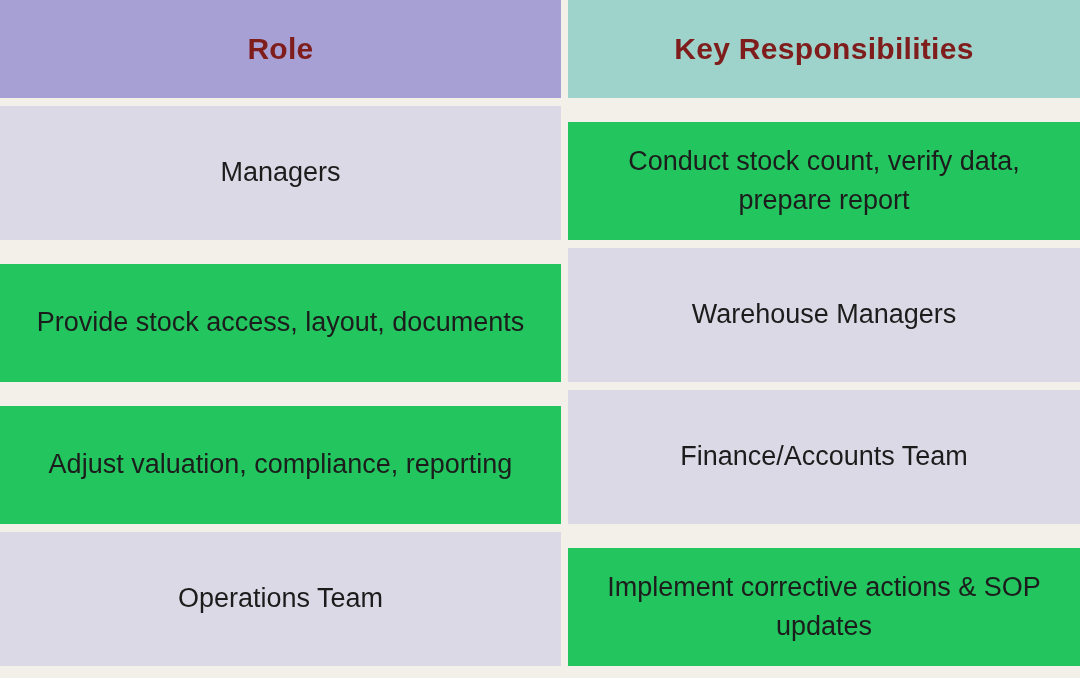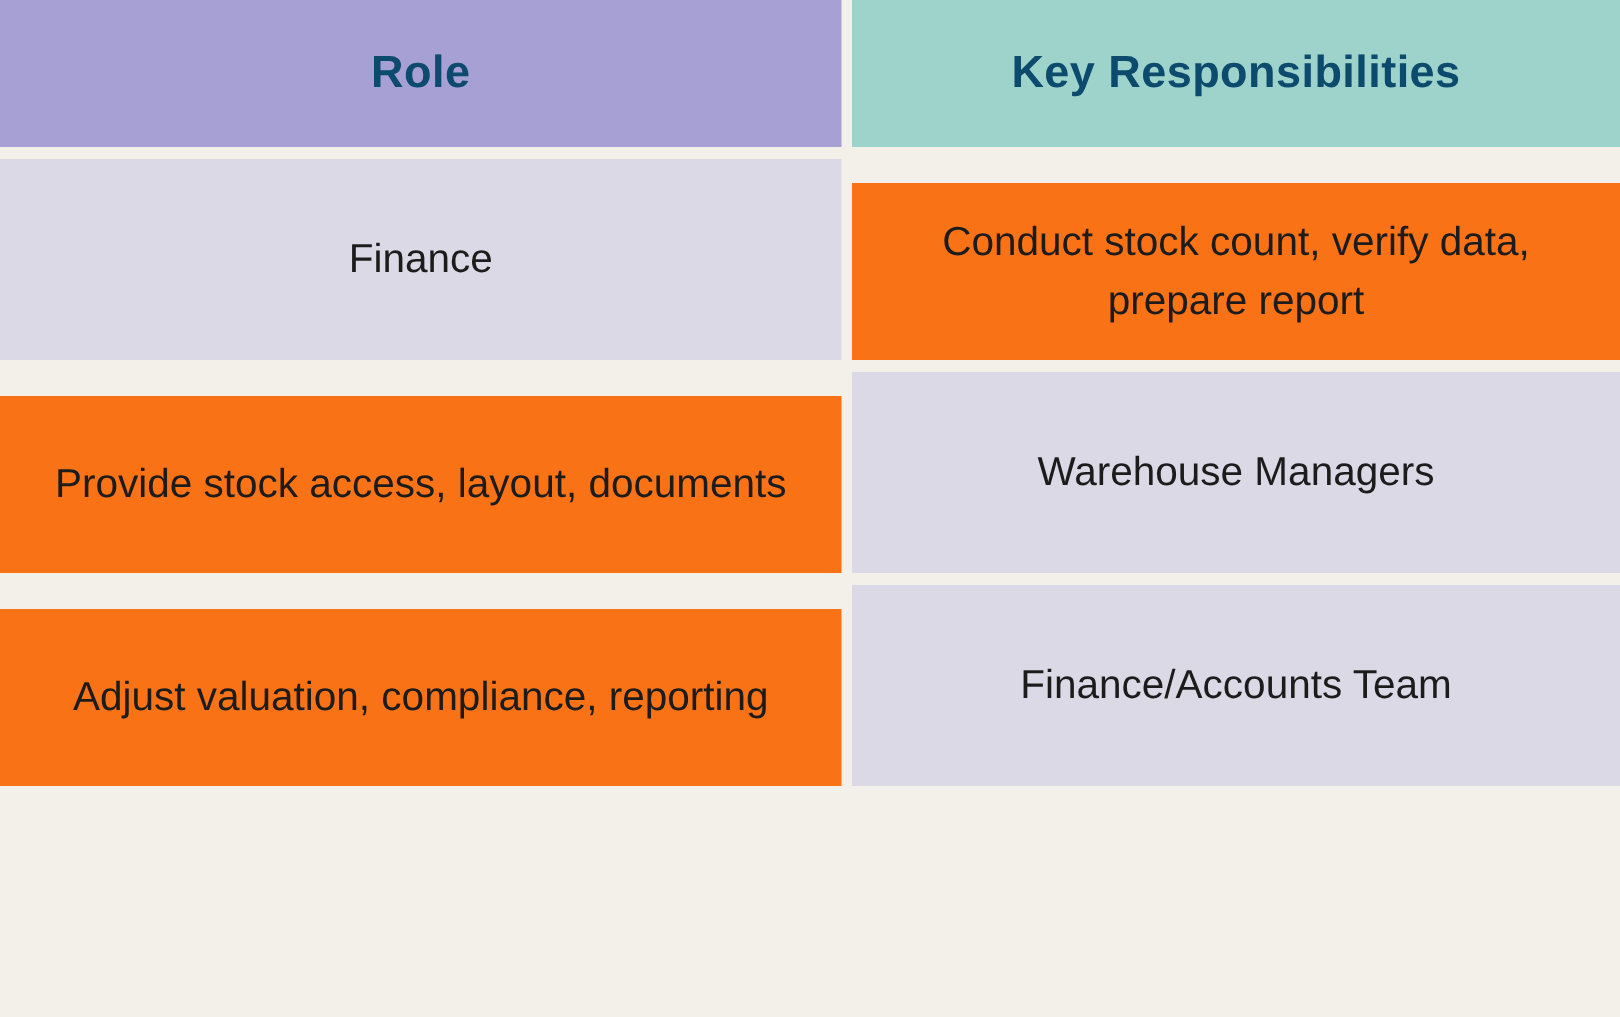--- a/index.html
+++ b/index.html
@@ -27,53 +27,55 @@
     align-items: center;
     justify-content: center;
     text-align: center;
     box-sizing: border-box;
     padding: 8px 28px;
   }
   .header-cell {
     font-size: 30px;
     font-weight: 700;
     letter-spacing: 0.3px;
-    color: #0c4a6e;
+    color: #7f1d1d;
   }
   .header-role {
     background: #a6a0d4;
   }
   .header-resp {
     background: #9ed3cb;
   }
   .body-cell {
     font-size: 27px;
     font-weight: 400;
     line-height: 1.45;
     color: #1c1c1c;
   }
   .role-cell {
     background: #dcd9e6;
   }
   .resp-cell {
-    background: #f97316;
+    background: #22c55e;
     margin-top: 16px;
   }
 </style>
 </head>
 <body>
 
 <div class="table-grid">
 
   <div class="cell header-cell header-role">Role</div>
   <div class="cell header-cell header-resp">Key Responsibilities</div>
 
-  <div class="cell body-cell role-cell">Finance</div>
+  <div class="cell body-cell role-cell">Managers</div>
   <div class="cell body-cell resp-cell">Conduct stock count, verify data, prepare report</div>
 
   <div class="cell body-cell resp-cell">Provide stock access, layout, documents</div>
   <div class="cell body-cell role-cell">Warehouse Managers</div>
 
   <div class="cell body-cell resp-cell">Adjust valuation, compliance, reporting</div>
   <div class="cell body-cell role-cell">Finance/Accounts Team</div>
 
+  <div class="cell body-cell role-cell">Operations Team</div>
+  <div class="cell body-cell resp-cell">Implement corrective actions &amp; SOP updates</div>
 
 </div>
 
 </body></html>

